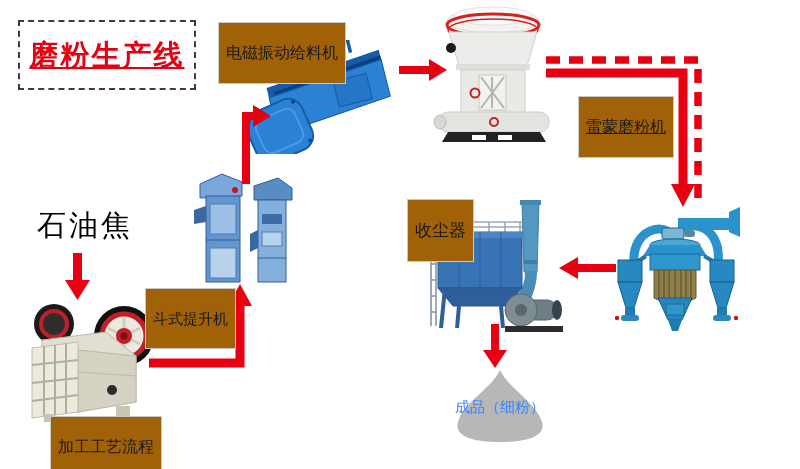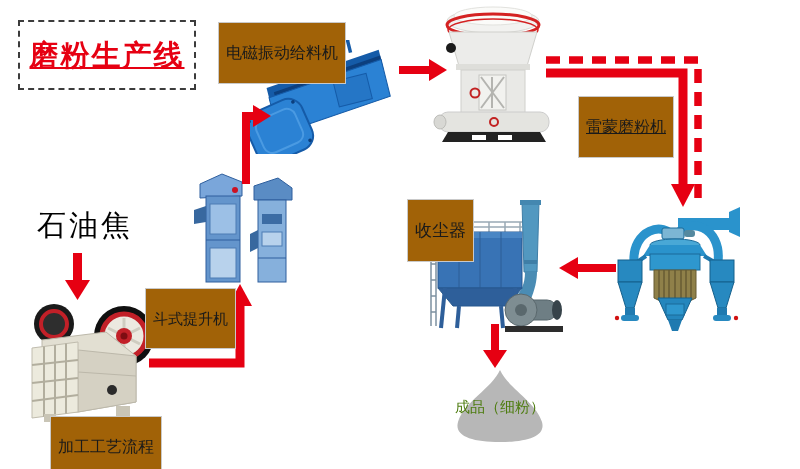--- a/index.html
+++ b/index.html
@@ -8,21 +8,21 @@
   .abs{position:absolute;}
   
   .title-box{left:18px;top:20px;width:174px;height:66px;border:2px dashed #3c3c3c;
              display:flex;flex-direction:column;align-items:center;justify-content:center;}
   .title-line1{color:var(--title-red,#e60012);font-size:29px;font-weight:bold;letter-spacing:2px;line-height:1.05;text-decoration:underline;}
   .title-line2{color:var(--title-dark,#22304a);font-size:26px;font-weight:bold;letter-spacing:1px;line-height:1.1;}
   
   .label-box{background:#a16207;border:1px solid #c9c9c9;color:#1a1a1a;font-size:16px;
              line-height:1;padding:22px 7px;white-space:nowrap;}
   .material-text{color:#000000;font-size:29px;letter-spacing:3px;}
-  .pile-text{width:100%;text-align:center;color:#4d7c0f;font-size:15px;}
+  .pile-text{width:100%;text-align:center;color:#3b82f6;font-size:15px;}
   svg{display:block;}
   .arrow-f{fill:var(--arrow-red,#e60012);}
   .arrow-s{stroke:var(--arrow-red,#e60012);fill:none;}
 </style>
 </head>
 <body>
 
 <div class="canvas">
 
   <div class="abs title-box">

